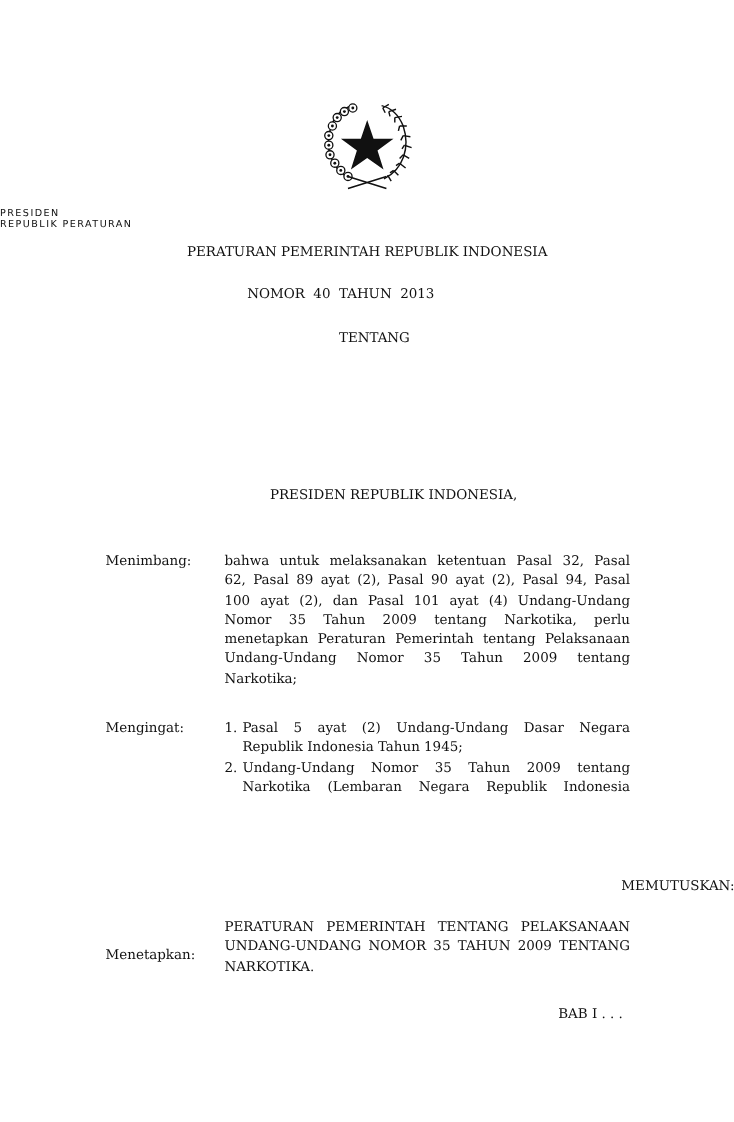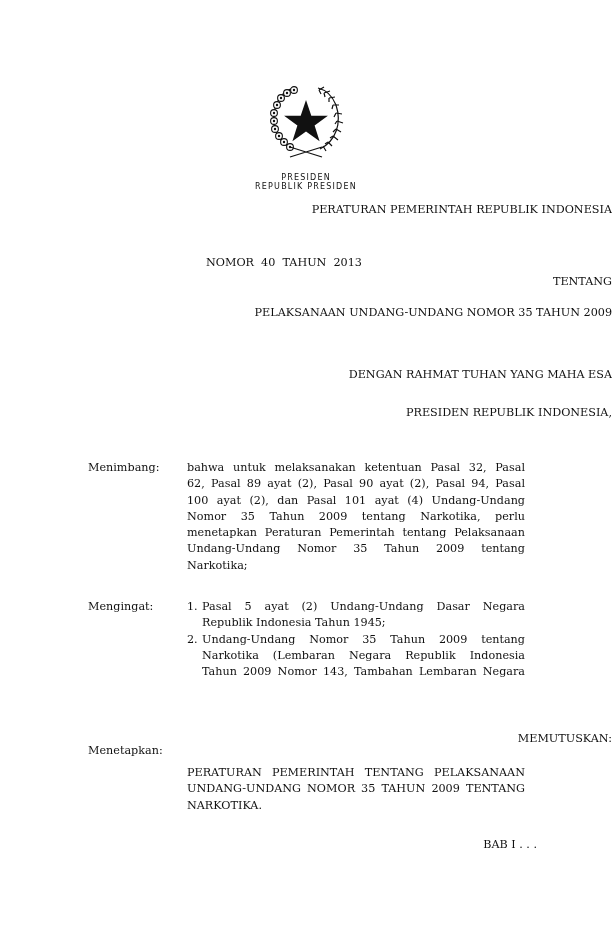--- a/index.html
+++ b/index.html
@@ -1,24 +1,24 @@
 <!DOCTYPE html>
 <html><head>
 <meta charset="utf-8">
 <style>
   html, body { margin: 0; padding: 0; background: #ffffff; }
   body { width: 612px; height: 935px; position: relative; overflow: hidden;
          font-family: "DejaVu Serif", "Liberation Serif", serif; color: #111; }
   .page { position: absolute; inset: 0; }
   .abs { position: absolute; }
-  .center { left: 0; right: 0; text-align: right; }
+  .center { left: 0; right: 0; text-align: center; }
   .t { font-size: 11.2px; line-height: 15px; white-space: nowrap; }
   .emblem { left: 262px; top: 83px; width: 88px; height: 76px; }
   .pres { font-family: "DejaVu Sans", "Liberation Sans", sans-serif; font-size: 8px;
-          letter-spacing: 1.2px; line-height: 9px; text-align: center; left: 0; right: 0; }
+          letter-spacing: 1.2px; line-height: 9px; left: 0; right: 0; }
   .label { left: 88px; font-size: 11.2px; line-height: 15px; }
   .block { left: 187px; width: 338px; font-size: 11.2px; line-height: 16.3px; }
   .just-line { display: block; text-align: justify; text-align-last: justify; height: 16.3px; }
   .last-line { display: block; text-align: left; height: 16.3px; }
   ol.list { list-style: none; margin: 0; padding: 0; }
   ol.list li { position: relative; padding-left: 15px; }
   ol.list li .num { position: absolute; left: 0; top: 0; }
 </style>
 </head>
 <body>
@@ -62,28 +62,26 @@
         <path d="M57 7 l2 4 M62 10 l1 4 M67 15 l0 4 M71 22 l-1 4 M74 30 l-2 4 M75 38 l-2 3 M74 46 l-3 3 M71 53 l-3 2 M66 59 l-3 2"></path>
       </g>
 
       <path d="M28 64 L 60 74 M60 64 L 28 74" stroke="#111" stroke-width="1.3" fill="none"></path>
 
       <polygon fill="#111" points="44,17 49.3,32.7 65.9,32.7 52.6,42.5 57.6,58.3 44,48.6 30.4,58.3 35.4,42.5 22.1,32.7 38.7,32.7"></polygon>
     </svg>
   </div>
 
   <div class="abs pres" style="top:173px;">PRESIDEN</div>
-  <div class="abs pres" style="top:182px;">REPUBLIK PRESIDEN</div>
+  <div class="abs pres" style="top:182px;">REPUBLIK PERATURAN</div>
 
   <div class="abs center t" style="top:202px;">PERATURAN PEMERINTAH REPUBLIK INDONESIA</div>
-  <div class="abs t" style="top:237px; left:206px; white-space:pre;margin-top:18px;">NOMOR  40  TAHUN  2013</div>
+  <div class="abs t" style="top:237px; left:206px; white-space:pre;">NOMOR  40  TAHUN  2013</div>
   <div class="abs center t" style="top:274px; padding-left:12px;">TENTANG</div>
-  <div class="abs center t" style="top:305px;">PELAKSANAAN UNDANG-UNDANG NOMOR 35 TAHUN 2009</div>
 
-  <div class="abs center t" style="top:367px;">DENGAN RAHMAT TUHAN YANG MAHA ESA</div>
   <div class="abs center t" style="top:405px;padding-left:44px;">PRESIDEN REPUBLIK INDONESIA,</div>
 
   <div class="abs label" style="top:460px;">Menimbang:</div>
   <div class="abs block" style="top:460px;">
     <span class="just-line">bahwa untuk melaksanakan ketentuan Pasal 32, Pasal</span>
     <span class="just-line">62, Pasal 89 ayat (2), Pasal 90 ayat (2), Pasal 94, Pasal</span>
     <span class="just-line">100 ayat (2), dan Pasal 101 ayat (4) Undang-Undang</span>
     <span class="just-line">Nomor 35 Tahun 2009 tentang Narkotika, perlu</span>
     <span class="just-line">menetapkan Peraturan Pemerintah tentang Pelaksanaan</span>
     <span class="just-line">Undang-Undang Nomor 35 Tahun 2009 tentang</span>
@@ -95,28 +93,27 @@
     <ol class="list">
       <li>
         <span class="num">1.</span>
         <span class="just-line">Pasal 5 ayat (2) Undang-Undang Dasar Negara</span>
         <span class="last-line">Republik Indonesia Tahun 1945;</span>
       </li>
       <li>
         <span class="num">2.</span>
         <span class="just-line">Undang-Undang Nomor 35 Tahun 2009 tentang</span>
         <span class="just-line">Narkotika (Lembaran Negara Republik Indonesia</span>
-        <span class="just-line">Tahun 2009 Nomor 143, Tambahan Lembaran Negara</span>
       </li>
     </ol>
   </div>
 
   <div class="abs t" style="top:731px; left:12px; right:0; text-align:right; padding-left:32px;">MEMUTUSKAN:</div>
 
-  <div class="abs label" style="top:743px;">Menetapkan:</div>
+  <div class="abs label" style="top:788px;">Menetapkan:</div>
   <div class="abs block" style="top:765px;">
     <span class="just-line">PERATURAN PEMERINTAH TENTANG PELAKSANAAN</span>
     <span class="just-line">UNDANG-UNDANG NOMOR 35 TAHUN 2009 TENTANG</span>
     <span class="last-line">NARKOTIKA.</span>
   </div>
 
-  <div class="abs t" style="top:837px; right:75px;">BAB I . . .</div>
+  <div class="abs t" style="top:837px; right:93px;">BAB I . . .</div>
 </div>
 
 </body></html>

